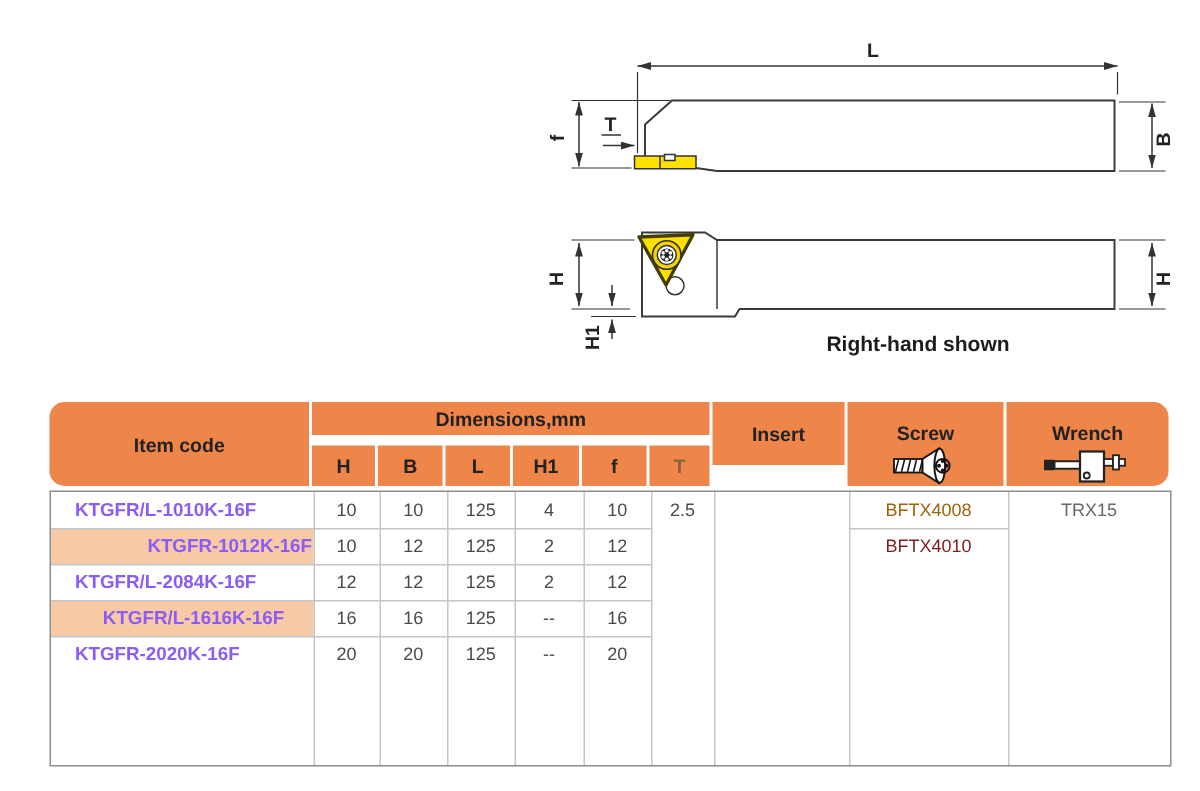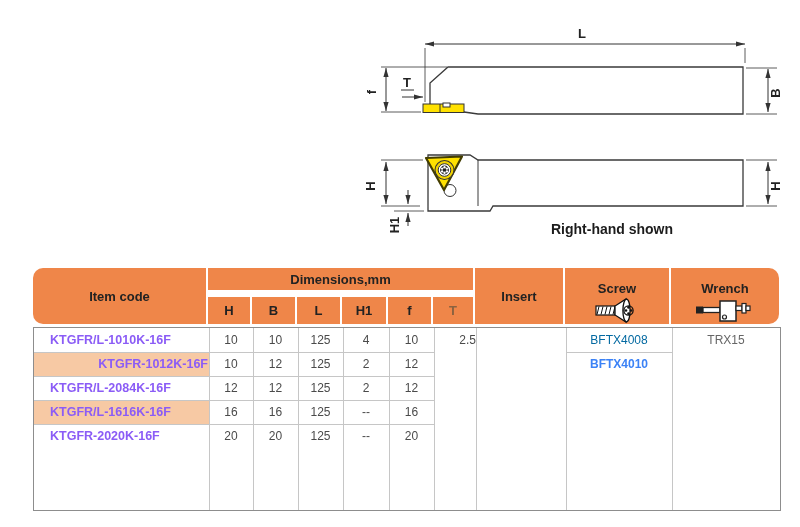--- a/index.html
+++ b/index.html
@@ -115,21 +115,21 @@
 
     <div id="thead">
       <div class="oc" style="left:0;top:0;width:173px;height:56px;border-radius:10px 0 0 10px;">Item code</div>
       <div class="oc" style="left:175px;top:0;width:265px;height:22px;">Dimensions,mm</div>
       <div class="oc" style="left:175px;top:29px;width:42px;height:27px;">H</div>
       <div class="oc" style="left:219px;top:29px;width:43px;height:27px;">B</div>
       <div class="oc" style="left:264px;top:29px;width:43px;height:27px;">L</div>
       <div class="oc" style="left:309px;top:29px;width:44px;height:27px;">H1</div>
       <div class="oc" style="left:355px;top:29px;width:43px;height:27px;">f</div>
       <div class="oc" style="left:400px;top:29px;width:40px;height:27px;color:#8a6240;">T</div>
-      <div class="oc" style="left:442px;top:0;width:88px;height:56px;">Insert</div>
+      <div class="oc" style="left:442px;top:0;width:88px;height:42px;">Insert</div>
       <div class="oc col" style="left:532px;top:0;width:104px;height:56px;">
         <span style="margin-top:4px;">Screw</span>
         <svg width="44" height="27" viewBox="0 0 44 27" style="margin-top:1px;">
           <rect x="1" y="9" width="19" height="9" fill="#fff" stroke="#111" stroke-width="1.2"></rect>
           <line x1="4" y1="9.5" x2="2" y2="17.5" stroke="#111" stroke-width="1"></line>
           <line x1="8" y1="9.5" x2="6" y2="17.5" stroke="#111" stroke-width="1"></line>
           <line x1="12" y1="9.5" x2="10" y2="17.5" stroke="#111" stroke-width="1"></line>
           <line x1="16" y1="9.5" x2="14" y2="17.5" stroke="#111" stroke-width="1"></line>
           <line x1="20" y1="9.5" x2="18" y2="17.5" stroke="#111" stroke-width="1"></line>
           <path d="M20 9 L20 18 L31 25 L31 2 Z" fill="#fff" stroke="#111" stroke-width="1.3"></path>
@@ -191,34 +191,34 @@
       <div class="bc" style="top:24px;left:309px;width:46px;">2</div>
       <div class="bc" style="top:24px;left:355px;width:45px;">12</div>
 
       <div class="code" style="top:48px;">KTGFR/L-2084K-16F</div>
       <div class="bc" style="top:48px;left:175px;width:44px;">12</div>
       <div class="bc" style="top:48px;left:219px;width:45px;">12</div>
       <div class="bc" style="top:48px;left:264px;width:45px;">125</div>
       <div class="bc" style="top:48px;left:309px;width:46px;">2</div>
       <div class="bc" style="top:48px;left:355px;width:45px;">12</div>
 
-      <div class="code" style="top:72px;">KTGFR/L-1616K-16F</div>
+      <div class="code" style="top:72px;text-align:center;">KTGFR/L-1616K-16F</div>
       <div class="bc" style="top:72px;left:175px;width:44px;">16</div>
       <div class="bc" style="top:72px;left:219px;width:45px;">16</div>
       <div class="bc" style="top:72px;left:264px;width:45px;">125</div>
       <div class="bc" style="top:72px;left:309px;width:46px;">--</div>
       <div class="bc" style="top:72px;left:355px;width:45px;">16</div>
 
       <div class="code" style="top:96px;">KTGFR-2020K-16F</div>
       <div class="bc" style="top:96px;left:175px;width:44px;">20</div>
       <div class="bc" style="top:96px;left:219px;width:45px;">20</div>
       <div class="bc" style="top:96px;left:264px;width:45px;">125</div>
       <div class="bc" style="top:96px;left:309px;width:46px;">--</div>
       <div class="bc" style="top:96px;left:355px;width:45px;">20</div>
 
-      <div class="bc merged" style="top:0;left:400px;width:42px;text-align:right;">2.5</div>
-      <div class="bc merged" style="top:0;left:532px;width:106px;color:#0369a1;">BFTX4008</div>
-      <div class="bc merged" style="top:24px;left:532px;width:106px;color:#3b82f6;font-weight:bold;">BFTX4010</div>
+      <div class="bc merged" style="top:0;left:400px;width:42px;">2.5</div>
+      <div class="bc merged" style="top:0;left:532px;width:106px;color:#a16207;">BFTX4008</div>
+      <div class="bc merged" style="top:24px;left:532px;width:106px;color:#7f1d1d;">BFTX4010</div>
       <div class="bc merged" style="top:0;left:638px;width:108px;color:#666;">TRX15</div>
     </div>
   </div>
 
 </div>
 
 </body></html>

